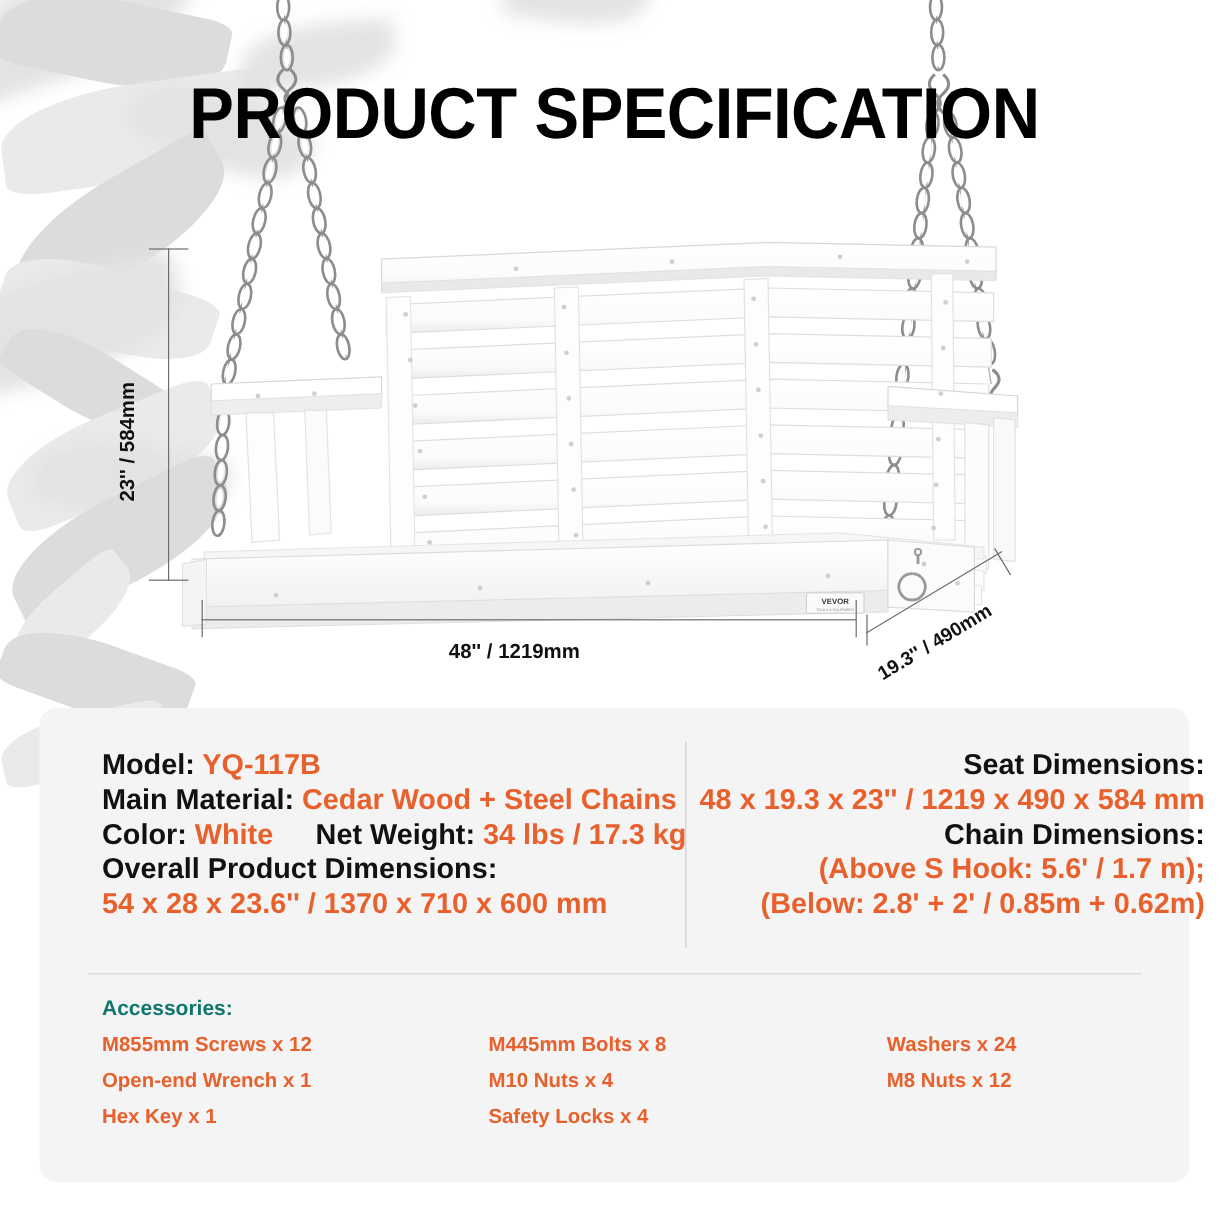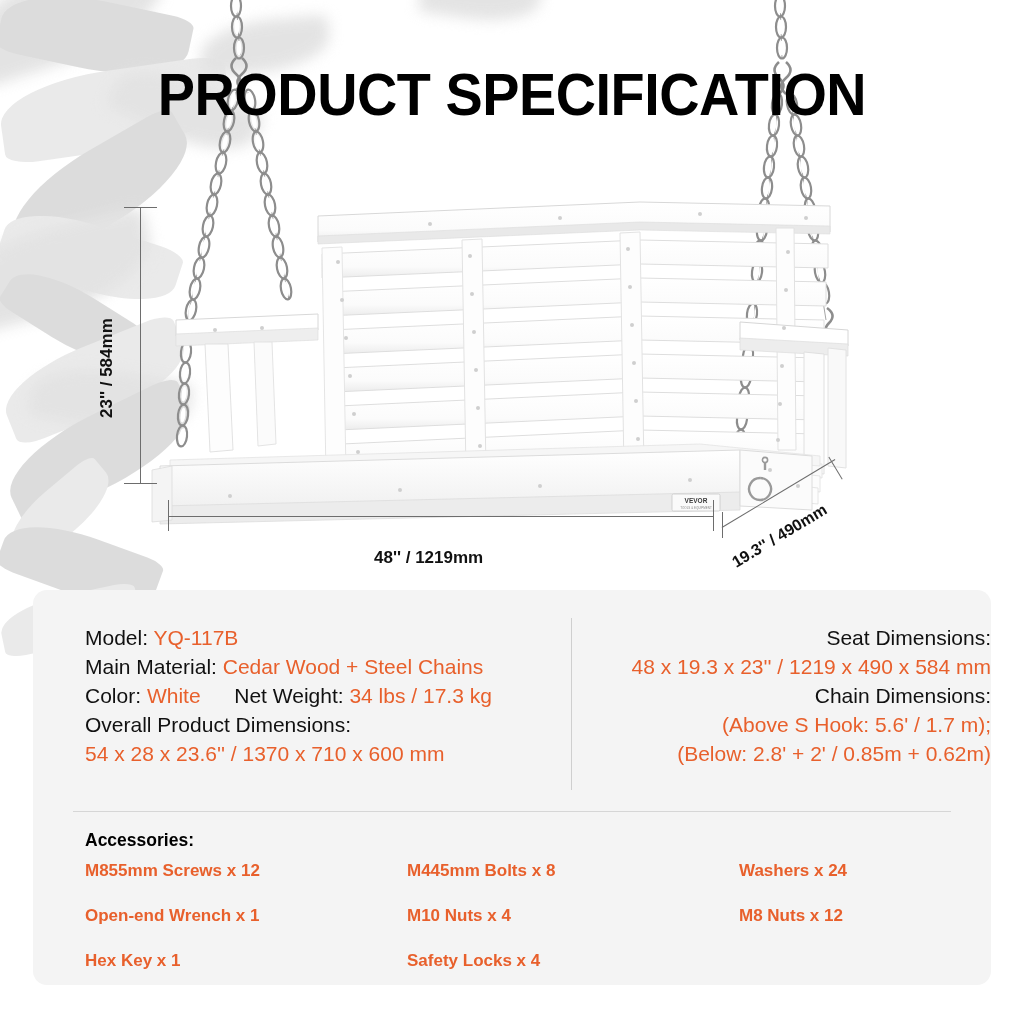--- a/index.html
+++ b/index.html
@@ -128,49 +128,49 @@
   .hdiv {
     position: absolute;
     left: 40px;
     top: 221px;
     width: 878px;
     height: 1px;
     background: #d6d6d6;
   }
 
   .spec-line {
-    font-size: 21px;
-    font-weight: 400;
+    font-size: 24px;
+    font-weight: 700;
     line-height: 29px;
     color: #111111;
     white-space: nowrap;
   }
   .val { color: #E8602C; }
   .spec-line.all-val { color: #E8602C; }
 
   .gap { display: inline-block; width: 22px; }
 
   
   .acc {
     position: absolute;
     left: 52px;
     top: 240px;
     right: 40px;
     bottom: 0;
   }
   .acc-title {
     font-size: 17.5px;
     font-weight: 700;
-    color: #000000;
+    color: #0f766e;
     margin-bottom: 10px;
   }
   .acc-grid {
     display: grid;
     grid-template-columns: 322px 332px auto;
-    row-gap: 25px;
+    row-gap: 10px;
   }
   .acc-item {
     font-size: 17px;
     font-weight: 700;
     color: #E8602C;
     white-space: nowrap;
   }
 </style>
 </head>
 <body>
@@ -409,21 +409,21 @@
   <div class="dim-line" style="left:140px; top:207px; width:1.4px; height:277px;"></div>
   <div class="dim-line" style="left:124px; top:207px; width:33px; height:1.4px;"></div>
   <div class="dim-line" style="left:124px; top:483px; width:33px; height:1.4px;"></div>
 
   <div class="dim-v-label" style="left:97px; top:418px;">23'' / 584mm</div>
 
   <div class="dim-line" style="left:168px; top:516px; width:546px; height:1.4px;"></div>
   <div class="dim-line" style="left:168px; top:500px; width:1.4px; height:31px;"></div>
   <div class="dim-line" style="left:713px; top:500px; width:1.4px; height:31px;"></div>
 
-  <div class="dim-h-label" style="left:374px; top:548px;">48'' / 1219mm</div>
+  <div class="dim-h-label" style="left:374px; top:533px;">48'' / 1219mm</div>
 
   <div class="dim-line" style="left:722px; top:527px; width:132px; height:1.4px;
               transform-origin:left center; transform:rotate(-31deg);"></div>
   <div class="dim-line" style="left:722px; top:512px; width:1.4px; height:26px;"></div>
   <div class="dim-line" style="left:835px; top:455px; width:1.4px; height:26px;
               transform-origin:center; transform:rotate(-31deg);"></div>
 
   <div class="dim-d-label" style="left:729px; top:556px;">19.3'' / 490mm</div>
 
   <div class="spec-panel">

